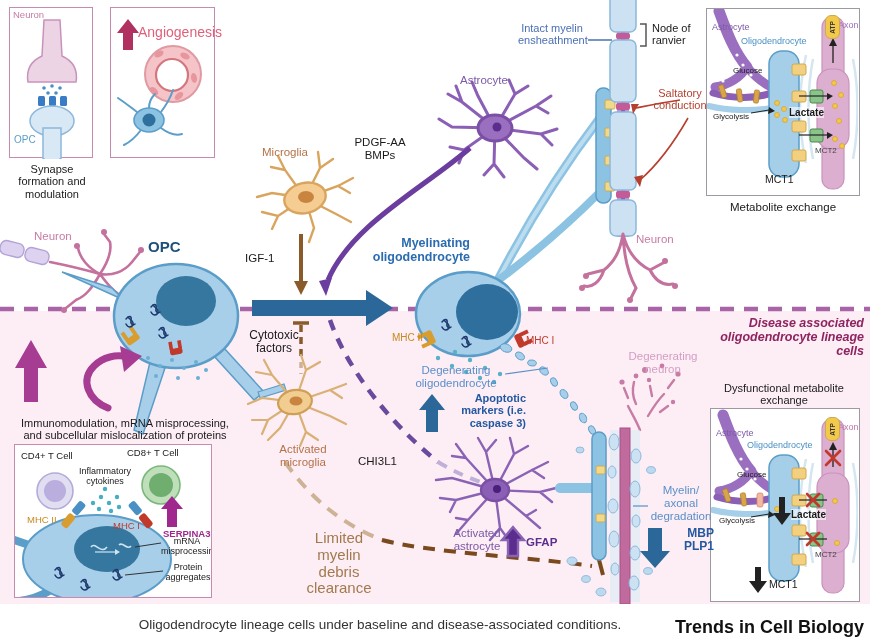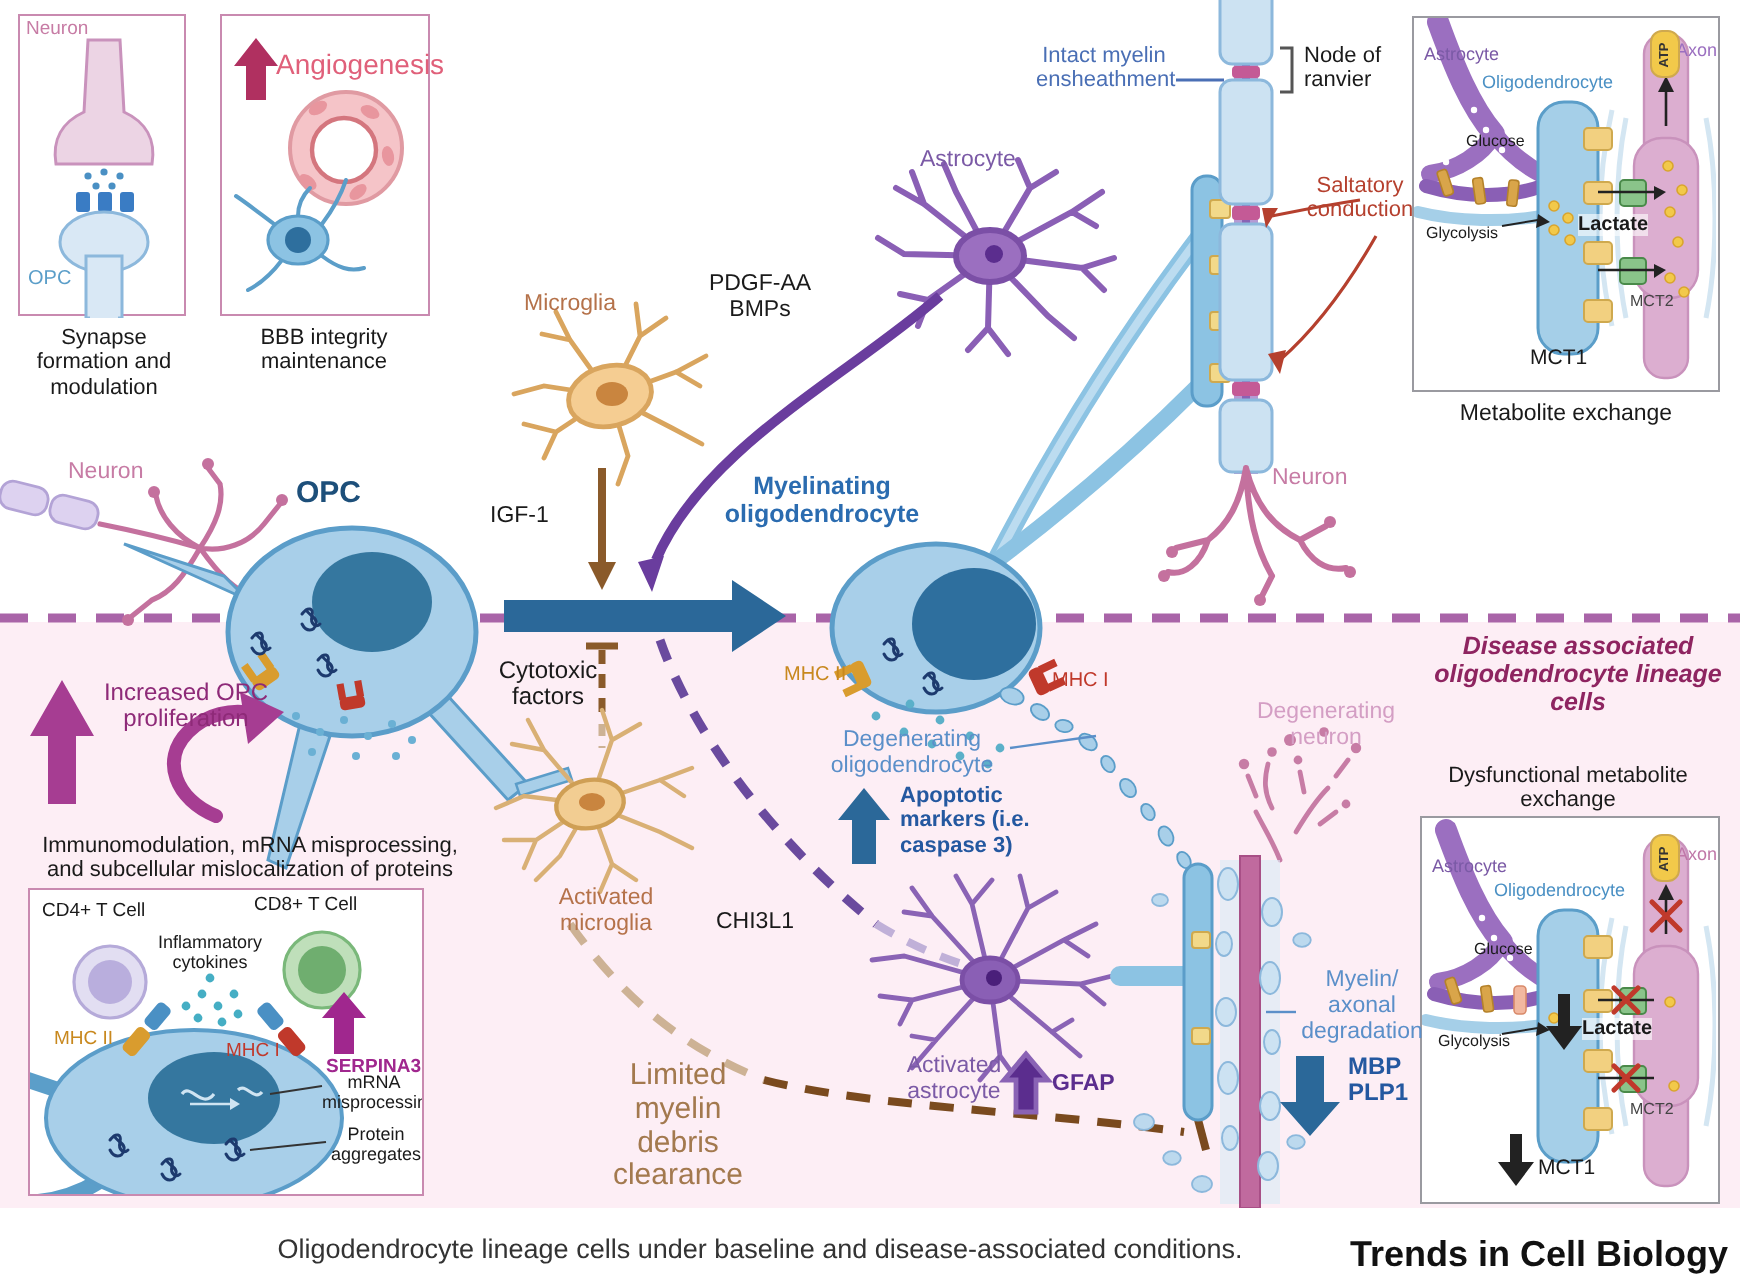--- a/index.html
+++ b/index.html
@@ -2,21 +2,21 @@
 <html><head>
 <meta charset="utf-8">
 <style>
   html,body{margin:0;padding:0;background:#fff;}
   .stage{position:relative;width:870px;height:642px;background:#fff;overflow:hidden;
          font-family:"Liberation Sans","DejaVu Sans",sans-serif;}
   .disease-bg{position:absolute;left:0;top:311px;width:870px;height:293px;background:#fdeef5;}
   svg.art{position:absolute;left:0;top:0;}
   .lbl{position:absolute;line-height:1.12;white-space:normal;}
   .c{text-align:center;}
-  .b{font-weight:bold;}
+  .b{font-weight:bold;text-align:right;}
   .panel{position:absolute;background:#fff;box-sizing:border-box;}
   .panel.pinkb{border:1.5px solid #c98ab0;}
   .panel.grayb{border:1.5px solid #9a9aa0;}
   .panel svg{position:absolute;left:0;top:0;}
   .plbl{position:absolute;line-height:1.1;z-index:3;}
   .atp-pill{position:absolute;width:13px;height:22px;background:#f2c94a;border:1px solid #cfa94e;
             border-radius:6px;display:flex;align-items:center;justify-content:center;z-index:3;}
   .atp-pill span{transform:rotate(-90deg);font-size:6.5px;font-weight:bold;color:#333;}
   .caption-bar{position:absolute;left:0;top:604px;width:870px;height:38px;background:#fff;}
   .fig-caption{position:absolute;left:40px;top:13px;width:680px;text-align:center;font-size:13.5px;color:#333;}
@@ -310,21 +310,20 @@
           <path d="M26,104 C18,98 13,94 7,90"></path>
         <path d="M30,122 C24,130 19,134 13,137"></path>
           <path d="M50,120 C58,126 64,128 71,126"></path>
         <path d="M38,100 C38,94 40,90 44,86"></path>
       </g>
       <ellipse cx="38" cy="112" rx="15" ry="12" fill="#8cc3e3" stroke="#5b9ec9" stroke-width="1.6"></ellipse>
       <circle cx="38" cy="112" r="6.5" fill="#2e6f9e"></circle>
     </svg>
     <div class="plbl" style="left:27px;top:17px;font-size:14px;color:#e0607a;">Angiogenesis</div>
   </div>
-  <div class="lbl c" style="left:104px;top:163px;width:116px;font-size:11px;color:#1a1a1a;">BBB integrity maintenance</div>
 
   <div class="panel grayb" style="left:706px;top:8px;width:154px;height:188px;">
     <svg width="151" height="185">
       <path d="M12,2 C20,24 28,44 40,58" fill="none" stroke="#9b6fc0" stroke-width="11" stroke-linecap="round"></path>
       <path d="M40,58 C34,68 22,76 8,78" fill="none" stroke="#9b6fc0" stroke-width="9" stroke-linecap="round"></path>
       <path d="M40,58 C48,68 56,74 64,78" fill="none" stroke="#9b6fc0" stroke-width="9" stroke-linecap="round"></path>
       <path d="M6,84 C26,90 48,90 64,84" fill="none" stroke="#8a5fb5" stroke-width="7" stroke-linecap="round"></path>
       <g fill="#fff">
           <circle cx="30" cy="46" r="1.6"></circle>
           <circle cx="36" cy="56" r="1.6"></circle>
@@ -536,21 +535,20 @@
   <div class="lbl c" style="left:340px;top:136px;width:80px;font-size:11.5px;color:#1a1a1a;">PDGF-AA BMPs</div>
   <div class="lbl" style="left:460px;top:74px;font-size:11.5px;color:#7b5aa6;">Astrocyte</div>
   <div class="lbl" style="left:245px;top:252px;font-size:11.5px;color:#1a1a1a;text-align:center;">IGF-1</div>
   <div class="lbl c b" style="left:352px;top:236px;width:118px;font-size:12.5px;color:#2b6cb0;">Myelinating oligodendrocyte</div>
   <div class="lbl c" style="left:518px;top:22px;width:68px;font-size:11px;color:#4a6fb5;">Intact myelin ensheathment</div>
   <div class="lbl" style="left:652px;top:22px;width:55px;font-size:11px;color:#1a1a1a;">Node of ranvier</div>
   <div class="lbl c" style="left:648px;top:87px;width:64px;font-size:11px;color:#b5402e;">Saltatory conduction</div>
   <div class="lbl" style="left:636px;top:233px;font-size:11.5px;color:#c77ca5;">Neuron</div>
 
   <div class="lbl c b" style="left:714px;top:316px;width:150px;font-size:12.5px;color:#8e2460;font-style:italic;">Disease associated oligodendrocyte lineage cells</div>
-  <div class="lbl c" style="left:48px;top:340px;width:90px;font-size:12px;color:#8e2a78;">Increased OPC proliferation</div>
   <div class="lbl c" style="left:240px;top:329px;width:68px;font-size:12px;color:#1a1a1a;">Cytotoxic factors</div>
   <div class="lbl c" style="left:262px;top:443px;width:82px;font-size:11.5px;color:#b5724a;">Activated microglia</div>
   <div class="lbl" style="left:358px;top:455px;font-size:11.5px;color:#1a1a1a;">CHI3L1</div>
   <div class="lbl c" style="left:406px;top:364px;width:100px;font-size:11.5px;color:#5b8fc9;">Degenerating oligodendrocyte</div>
   <div class="lbl b" style="left:450px;top:392px;width:76px;font-size:11px;color:#2458a0;">Apoptotic markers (i.e. caspase 3)</div>
   <div class="lbl c" style="left:444px;top:527px;width:66px;font-size:11.5px;color:#7b5aa6;">Activated astrocyte</div>
   <div class="lbl b" style="left:526px;top:536px;font-size:11.5px;color:#5b2d8e;">GFAP</div>
   <div class="lbl c" style="left:298px;top:530px;width:82px;font-size:15px;color:#a3794e;">Limited myelin debris clearance</div>
   <div class="lbl c" style="left:620px;top:350px;width:86px;font-size:11.5px;color:#d49ec4;">Degenerating neuron</div>
   <div class="lbl c" style="left:646px;top:484px;width:70px;font-size:11.5px;color:#5b8fc9;">Myelin/ axonal degradation</div>

